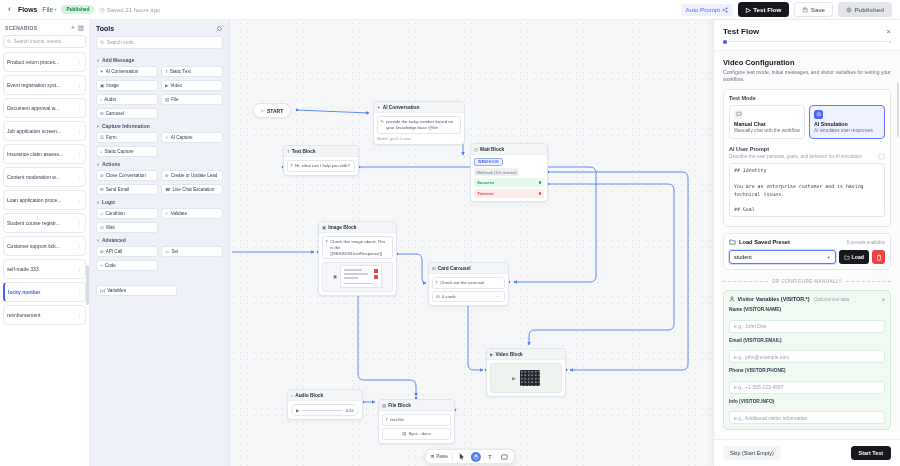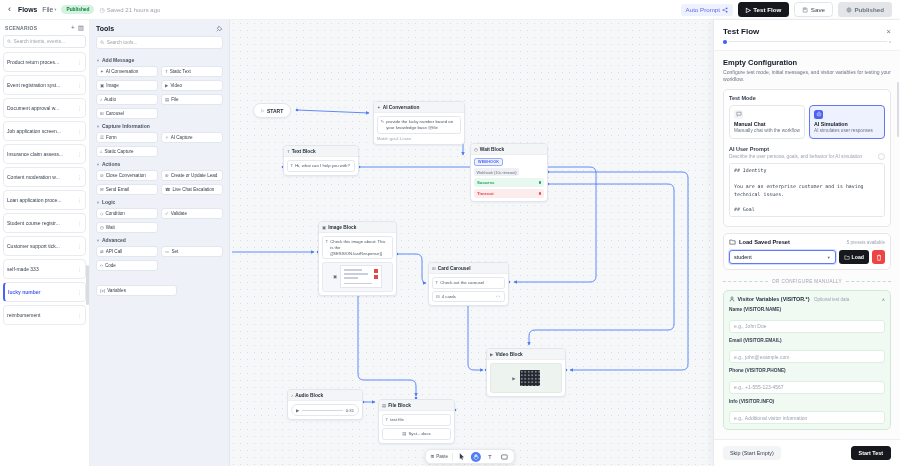--- a/index.html
+++ b/index.html
@@ -600,21 +600,21 @@
       <div class="tp-head">
         <span class="tp-title">Test Flow</span>
         <span class="tp-close">×</span>
       </div>
       <div class="tp-progress">
         <span class="tp-prog-dot"></span>
         <span class="tp-prog-line"></span>
         <span class="tp-prog-end"></span>
       </div>
       <div class="tp-body">
-        <div class="tp-h2">Empty Configuration</div>
+        <div class="tp-h2">Video Configuration</div>
         <div class="tp-desc">Configure test mode, initial messages, and visitor variables for testing your workflow.</div>
 
         <div class="card">
           <div class="fld-label">Test Mode</div>
           <div class="mode-grid">
             <div class="mode">
               <div class="mode-ic">
                   <svg width="6" height="6" viewBox="0 0 10 10">
                     <path d="M1.5,2 h7 v5 h-4.5 l-1.8,1.6 v-1.6 h-0.7 z" fill="none" stroke="#6b7280" stroke-width="0.9"></path>
                   </svg>

